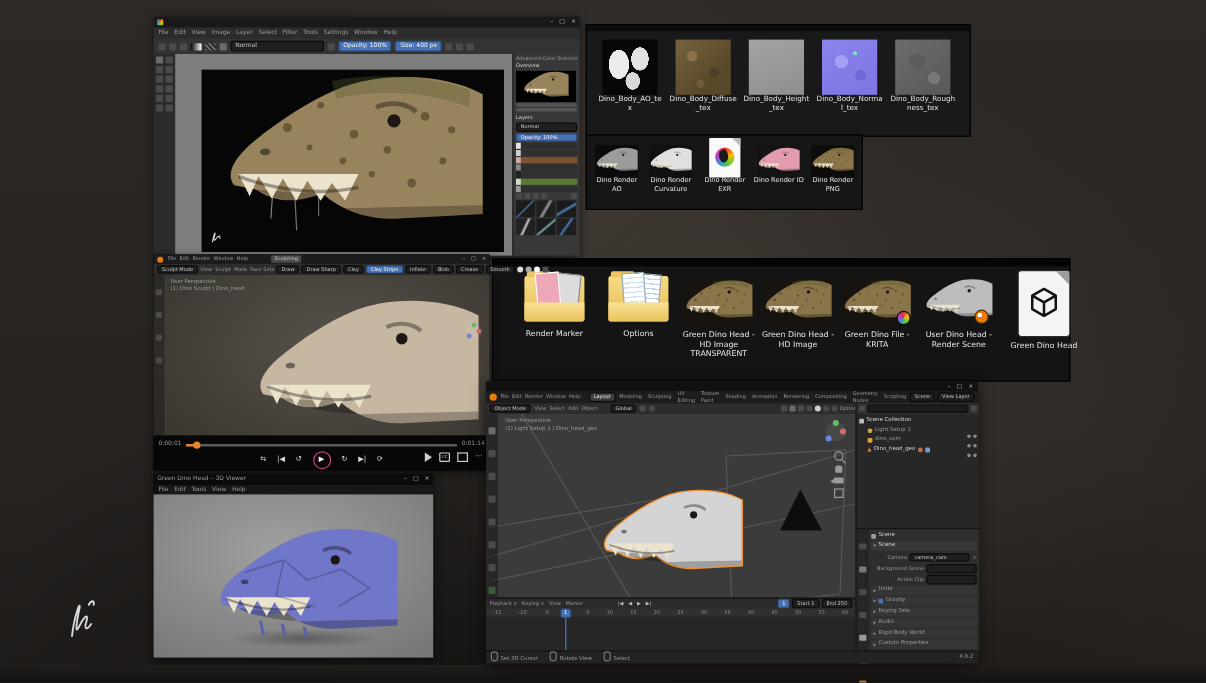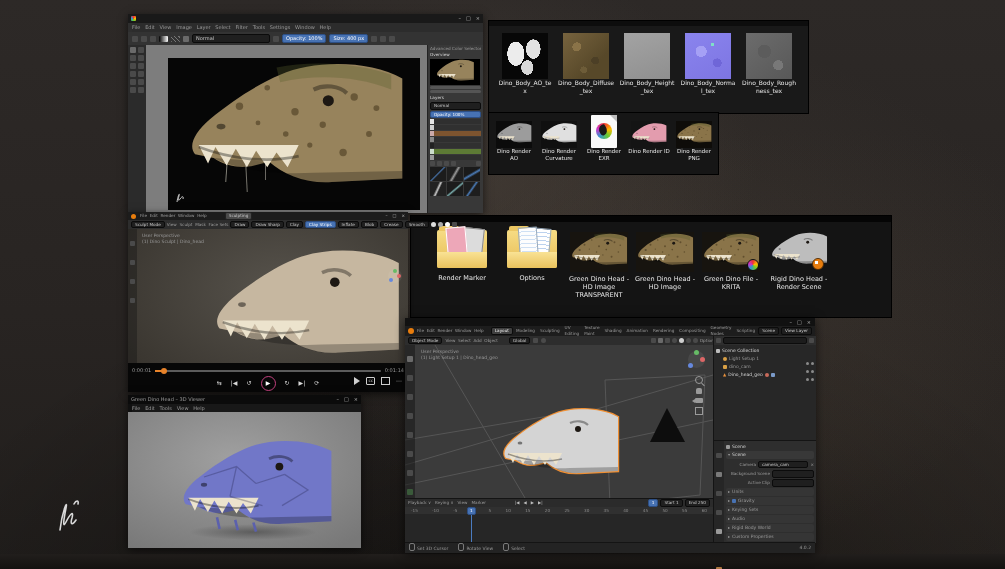--- a/index.html
+++ b/index.html
@@ -326,21 +326,29 @@
       </div>
       <div class="flabel" style="margin-top:3px;font-size:6.5px;">Green Dino File - KRITA</div>
     </div>
     <div class="fitem" style="left:355px;top:14px;width:66px;">
       <div style="position:relative;width:58px;height:42px;margin:0 auto;overflow:hidden;">
         <svg style="color:#bdbdbd;display:block;" width="58" height="42" viewBox="0 0 120 80">
             <use href="#dinohead"></use>
           </svg>
         <span class="badge blender" style="right:4px;bottom:2px;"></span>
       </div>
-      <div class="flabel" style="margin-top:3px;font-size:6.5px;">Rigid Dino Head - Render Scene</div>
+      <div class="flabel" style="margin-top:3px;font-size:6.5px;">User Dino Head - Render Scene</div>
+    </div>
+    <div class="fitem" style="left:426px;top:10px;width:66px;">
+      <div class="doc">
+        <svg style="position:absolute;left:7px;top:10px;" width="28" height="32" viewBox="0 0 40 40">
+            <use href="#cubedoc"></use>
+          </svg>
+      </div>
+      <div class="flabel" style="margin-top:4px;font-size:6.5px;">Green Dino Head</div>
     </div>
   </div>
 
   <div class="abs" style="left:128px;top:212px;width:280px;height:180px;background:#000;box-shadow:0 2px 8px rgba(0,0,0,.6);">
 
     <div class="abs flex" style="left:0;top:0;right:0;height:8px;background:#1c1c1c;gap:4px;padding:0 3px;">
       <span style="width:5px;height:5px;border-radius:50%;background:#e87d0d;"></span>
       <span class="t4 dim" style="white-space:pre;">File  Edit  Render  Window  Help</span>
       <span class="chip t4" style="background:#4a4a4a;border-color:#222;margin-left:14px;">Sculpting</span>
       <span class="winbtns t4" style="margin-left:auto;">

